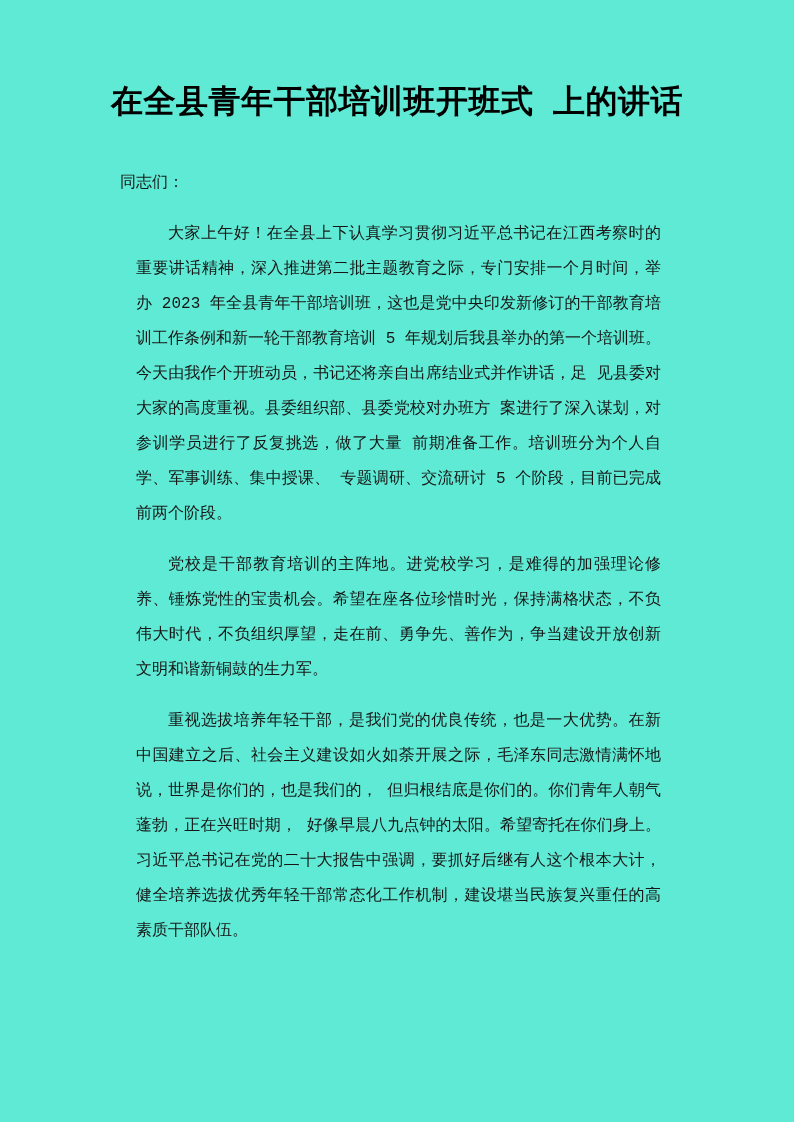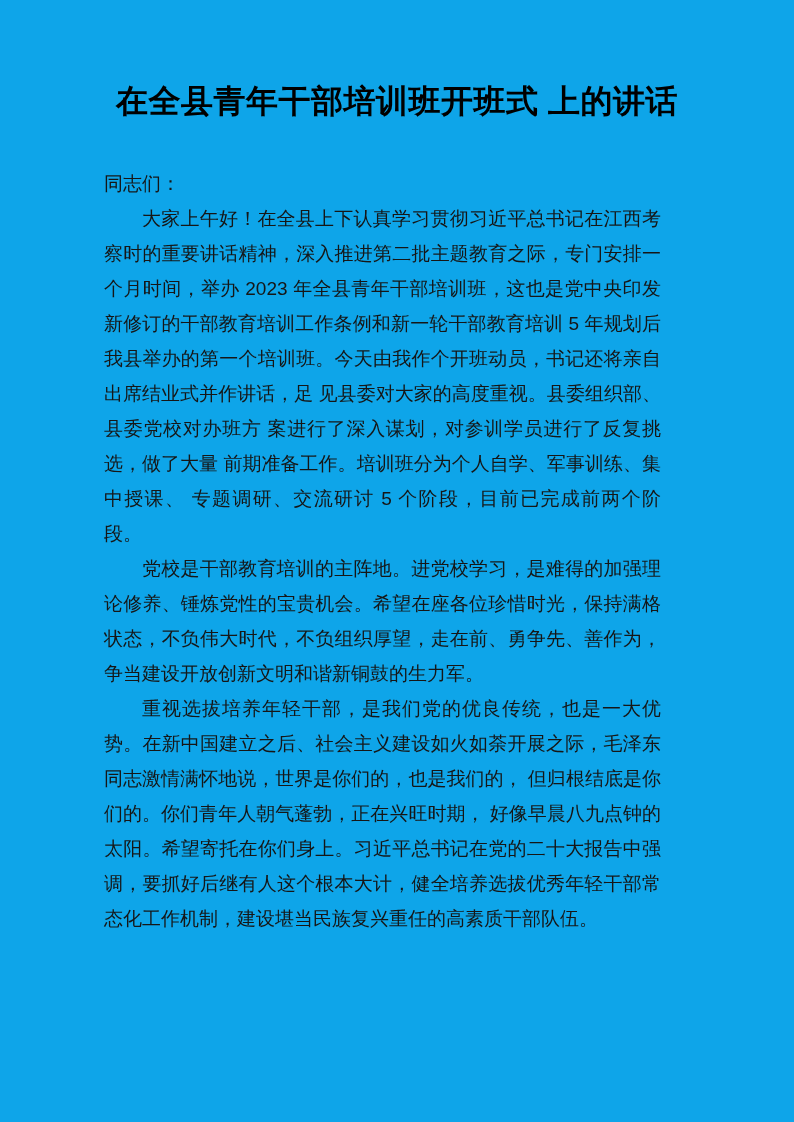--- a/index.html
+++ b/index.html
@@ -4,55 +4,55 @@
 <style>
   html, body {
     margin: 0;
     padding: 0;
     background: #ffffff;
   }
   .page {
     position: relative;
     width: 794px;
     height: 1122px;
-    background: #0ea5e9;
+    background: #5eead4;
     overflow: hidden;
-    font-family: Liberation Sans, sans-serif;
+    font-family: Liberation Mono, monospace;
     color: #000000;
   }
   .doc-title {
     position: absolute;
     top: 80px;
     left: 0;
     width: 100%;
     margin: 0;
     text-align: center;
     font-size: 32px;
     font-weight: 700;
     letter-spacing: 0.5px;
     color: #000000;
     white-space: nowrap;
   }
   .content {
     position: absolute;
     top: 166px;
-    left: 104px;
+    left: 120px;
     width: 557px;
-    font-size: 19px;
+    font-size: 16px;
     line-height: 35px;
     color: #161616;
     text-align: justify;
     text-justify: inter-character;
   }
   .salutation {
     margin: 0;
     text-align: left;
   }
   .para {
-    margin: 0;
+    margin: 16px;
     text-indent: 2em;
     text-align: justify;
     text-justify: inter-character;
   }
 </style>
 </head>
 <body>
 
 <div class="page">
   <h1 class="doc-title">在全县青年干部培训班开班式 上的讲话</h1>

